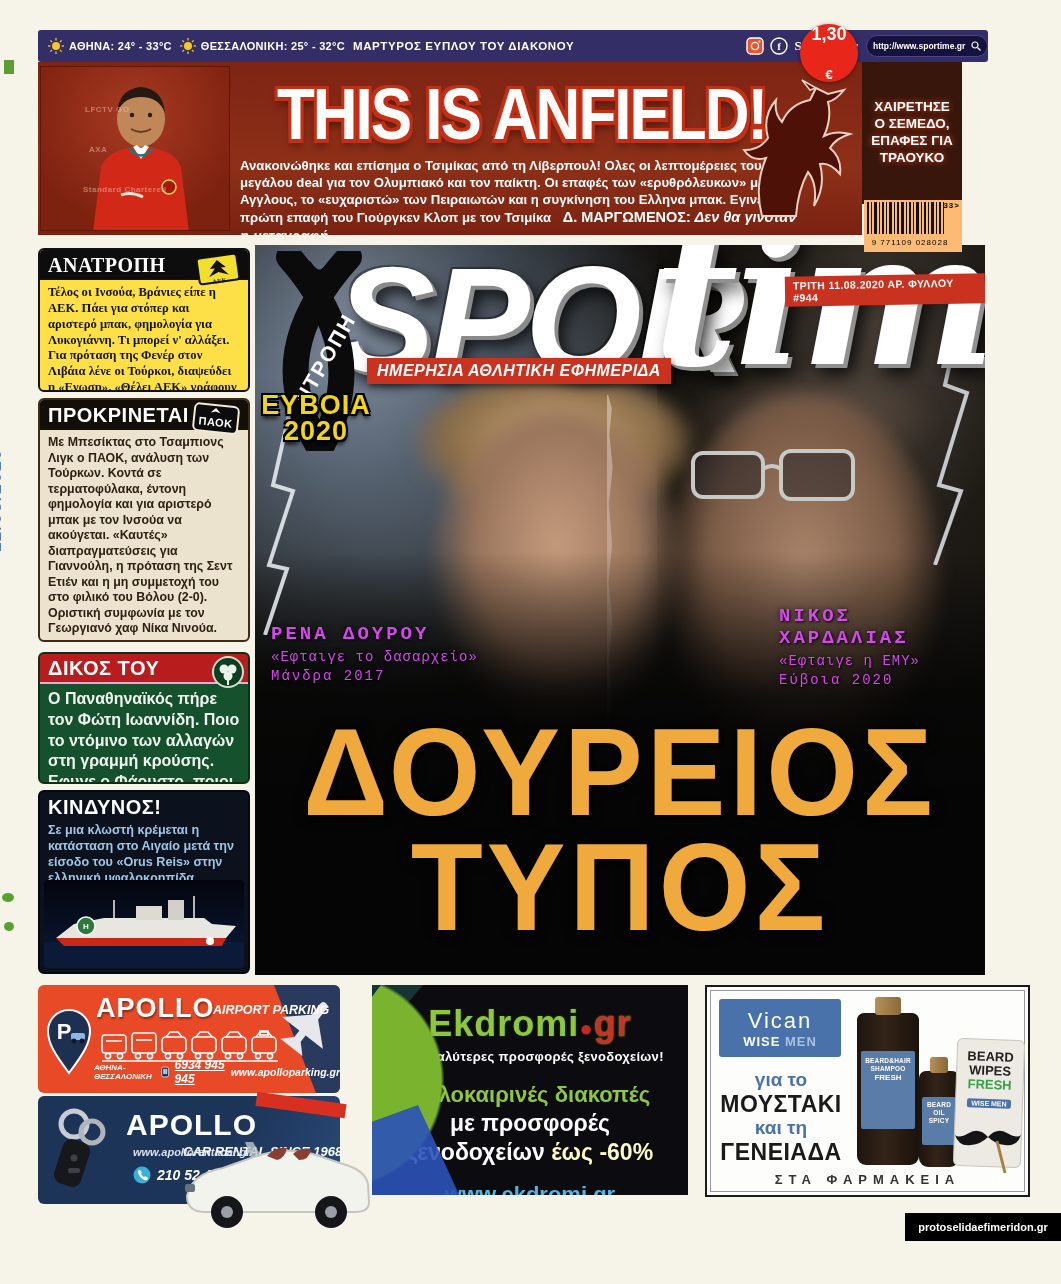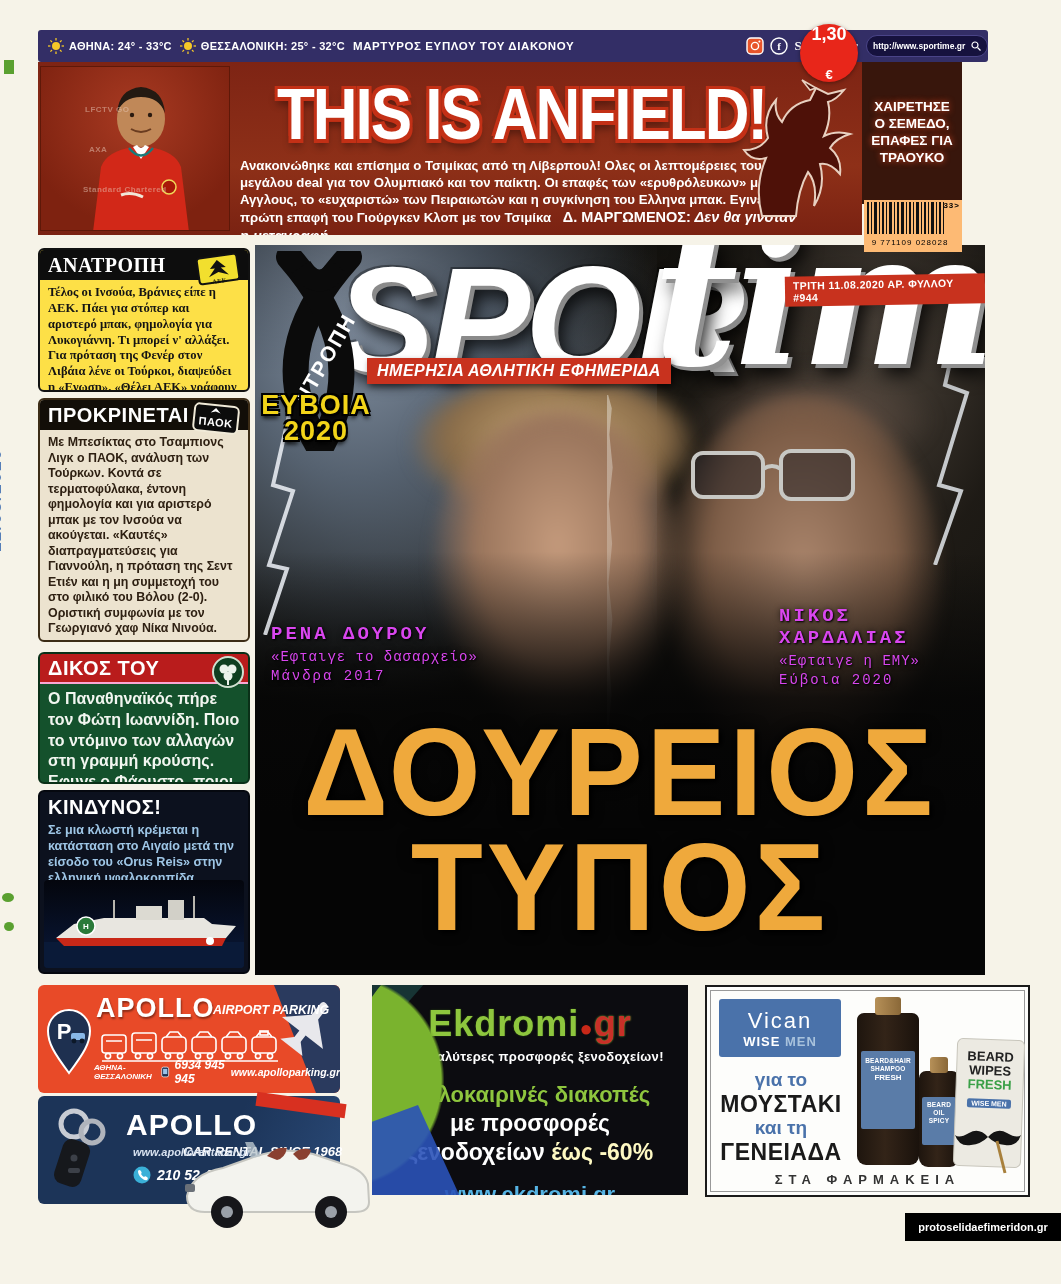--- a/index.html
+++ b/index.html
@@ -121,21 +121,21 @@
 
   
   .ad-park{left:38px;top:985px;width:302px;height:108px;background:#e84a28;border-radius:6px;overflow:hidden;z-index:2;}
   .park-corner{position:absolute;right:0;top:0;width:120px;height:108px;background:#2a3a5e;
       clip-path:polygon(45% 0,100% 0,100% 100%,80% 100%);}
   .park-title{position:absolute;left:58px;top:8px;color:#fff;font-weight:900;font-size:27px;
       letter-spacing:1px;text-shadow:1px 2px 2px rgba(0,0,0,.4);}
   .park-sub{position:absolute;left:175px;top:18px;color:#fff;font-style:italic;font-weight:700;font-size:12.5px;}
   .park-bottom{position:absolute;left:56px;bottom:7px;display:flex;align-items:center;gap:5px;color:#fff;}
   .park-route{font-size:8px;font-style:italic;font-weight:700;}
-  .park-phone{font-size:12px;font-weight:900;font-style:italic;}
+  .park-phone{font-size:12px;font-weight:900;font-style:italic;text-decoration:underline;}
   .park-url{font-size:10.5px;font-weight:700;font-style:italic;}
 
   .ad-rent{left:38px;top:1096px;width:302px;height:108px;background:linear-gradient(115deg,#1c3458 60%,#2a4a78 100%);
       border-radius:6px;z-index:2;}
   .rent-title{position:absolute;left:88px;top:12px;color:#fff;font-weight:900;font-size:30px;letter-spacing:1px;}
   .rent-sub{position:absolute;left:145px;top:48px;color:#fff;font-style:italic;font-weight:700;font-size:13px;white-space:nowrap;}
   .rent-url{position:absolute;left:95px;top:50px;color:#d8e2f0;font-style:italic;font-weight:700;font-size:11px;}
   .rent-phonerow{position:absolute;left:95px;top:70px;display:flex;align-items:center;gap:6px;color:#fff;
       font-weight:900;font-style:italic;font-size:14px;}
   .rent-ribbon{position:absolute;right:-6px;top:2px;width:90px;height:14px;background:#d83020;transform:rotate(8deg);}

